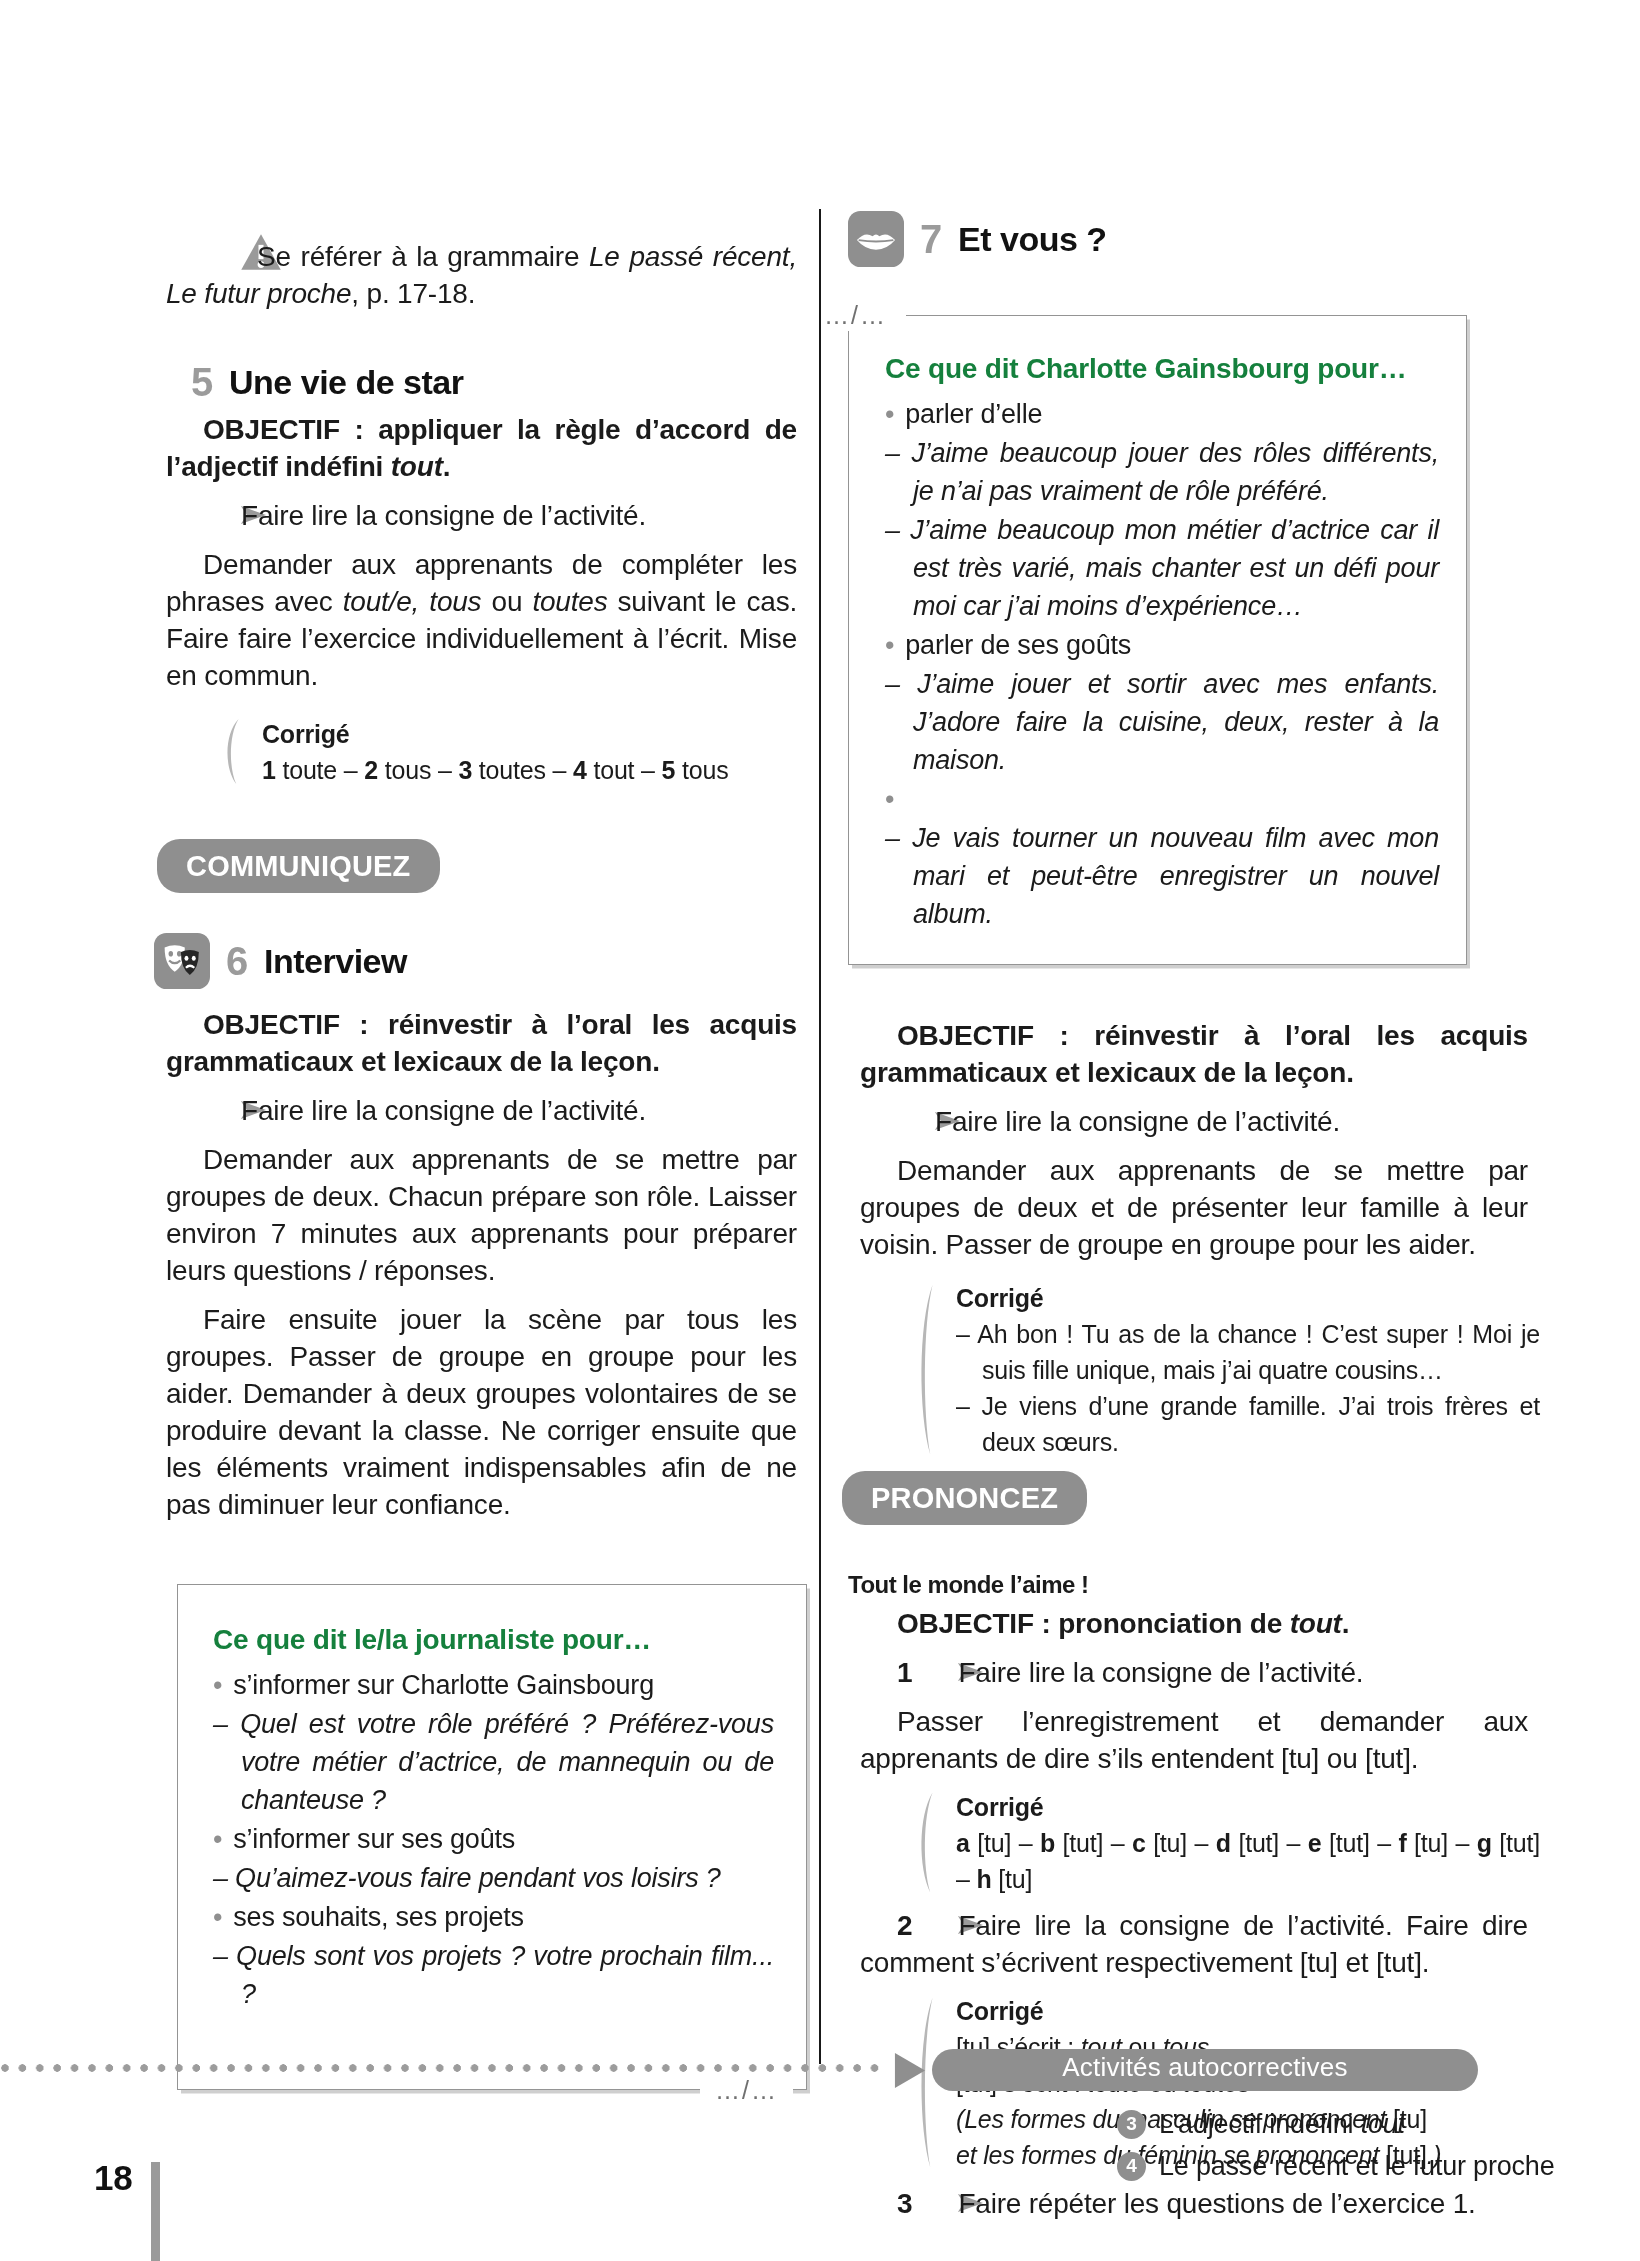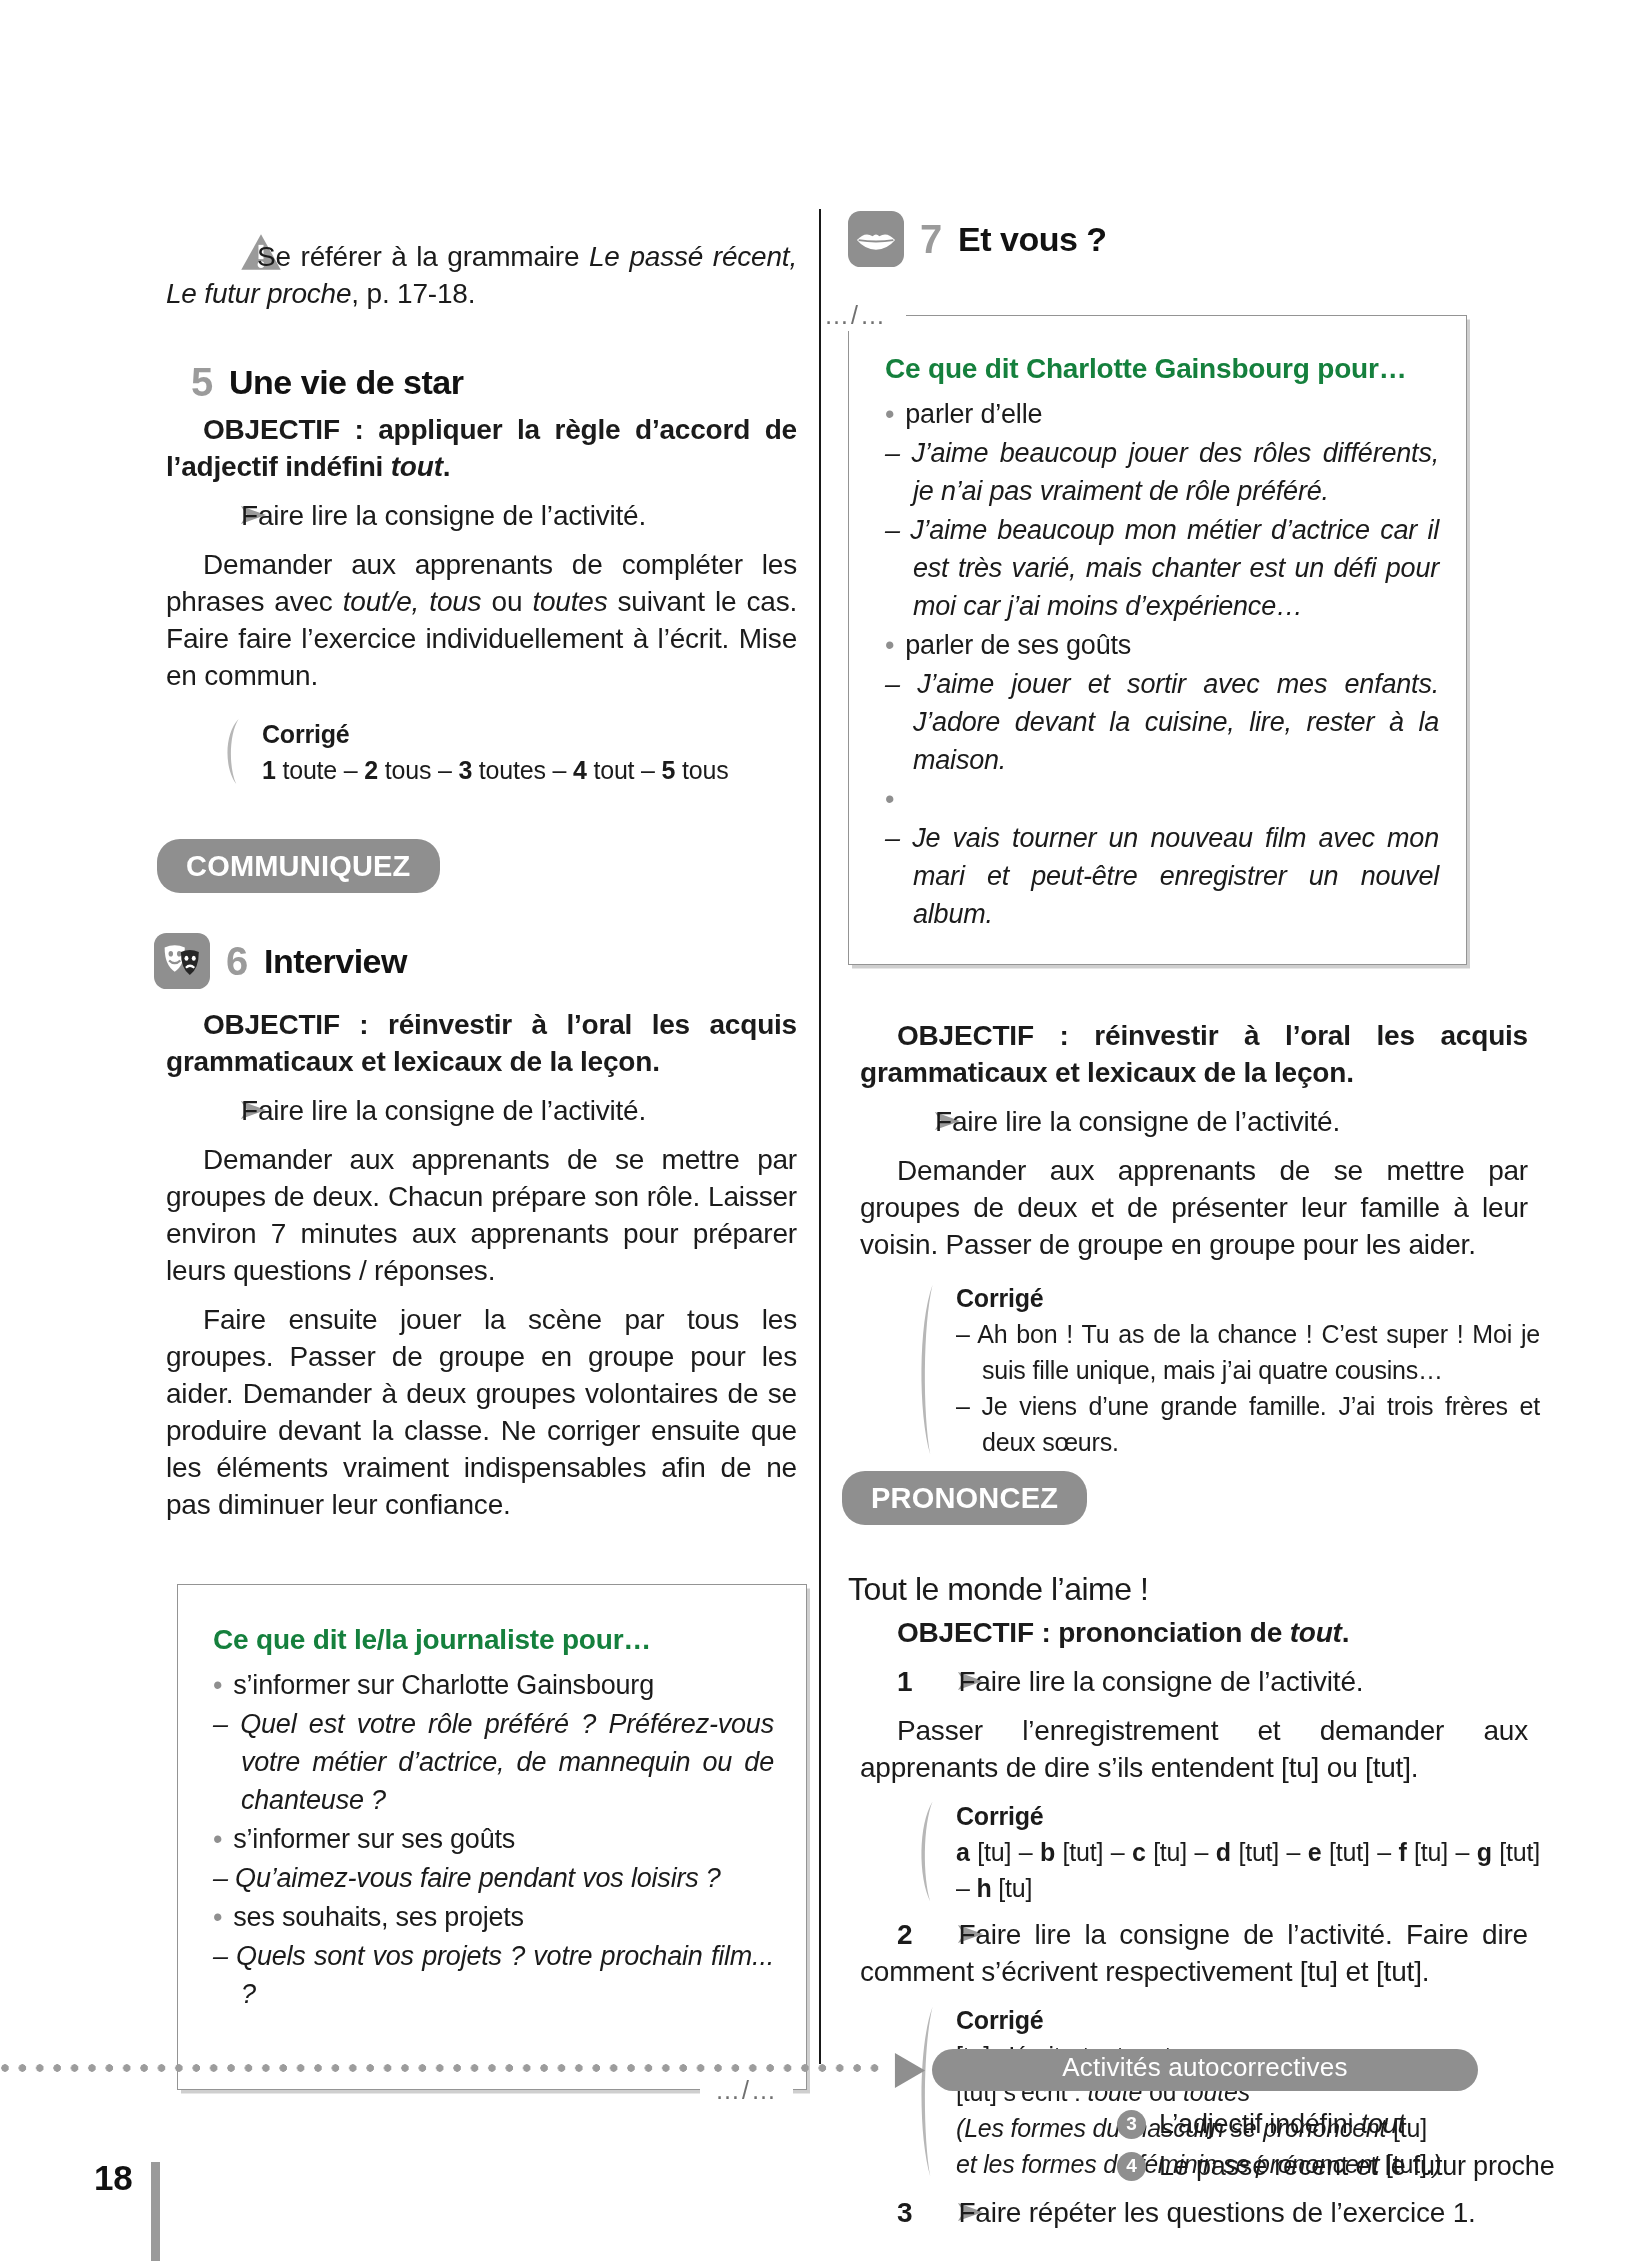--- a/index.html
+++ b/index.html
@@ -58,21 +58,21 @@
   .jbox{margin:61px 0 0 23px;width:630px;padding:36px 32px 75px 35px}
   .cbox{margin-top:48px;width:619px;padding:34px 27px 30px 36px}
   .boxtitle{color:#15803d;font-weight:bold;font-size:28px;margin-bottom:7px;letter-spacing:-0.2px}
   .bitem{display:flex;gap:11px;margin:1px 0}
   .bitem .blt{color:#8f8f8f;flex:0 0 auto}
   .ditem{font-style:italic;padding-left:28px;text-indent:-28px;margin:1px 0}
   .marker{position:absolute;background:#fff;color:#707070;font-size:25px;line-height:1;letter-spacing:2px}
   .mk-tl{top:-13px;left:-25px;padding:0 19px 3px 0}
   .mk-br{bottom:-14px;right:13px;padding:3px 15px 0 15px}
 
-  .subhead{font-size:32px;font-weight:normal;letter-spacing:-0.5px;margin:47px 0 0 0;line-height:1.1}
+  .subhead{font-size:24px;font-weight:bold;letter-spacing:-0.5px;margin:47px 0 0 0;line-height:1.1}
 
   
   .dotline{position:absolute;left:0;top:2063px;width:885px;height:10px;
            background-image:radial-gradient(circle at 5px 5px,#9c9c9c 3.5px,transparent 4px);
            background-size:17.4px 10px;background-repeat:repeat-x}
   .bannerArrow{position:absolute;left:893px;top:2051px;width:34px;height:39px}
   .bannerArrow svg{width:34px;height:39px}
   .banner{position:absolute;left:932px;top:2049px;width:546px;height:42px;background:#8f8f8f;
           border-radius:21px;color:#fff;display:flex;justify-content:center;
           font-size:26px;letter-spacing:0.2px}
@@ -205,21 +205,21 @@
       <div class="bitem">
         <span class="blt">•</span>
         <span>parler d’elle</span>
       </div>
       <div class="ditem just">– J’aime beaucoup jouer des rôles différents, je n’ai pas vraiment de rôle préféré.</div>
       <div class="ditem just">– J’aime beaucoup mon métier d’actrice car il est très varié, mais chanter est un défi pour moi car j’ai  moins d’expérience…</div>
       <div class="bitem">
         <span class="blt">•</span>
         <span>parler de ses goûts</span>
       </div>
-      <div class="ditem just">– J’aime jouer et sortir avec mes enfants. J’adore devant la cuisine, lire, rester à la maison.</div>
+      <div class="ditem just">– J’aime jouer et sortir avec mes enfants. J’adore faire la cuisine, deux, rester à la maison.</div>
       <div class="bitem">
         <span class="blt">•</span>
       </div>
       <div class="ditem just">– Je vais tourner un nouveau film  avec mon mari et peut-être enregistrer un nouvel album.</div>
     </div>
 
     <p class="obj just" style="margin-top:52px"><span class="b">OBJECTIF : réinvestir à l’oral les acquis grammati­caux et lexicaux de la leçon.</span></p>
 
     <p class="step">
       <span class="arrow">

